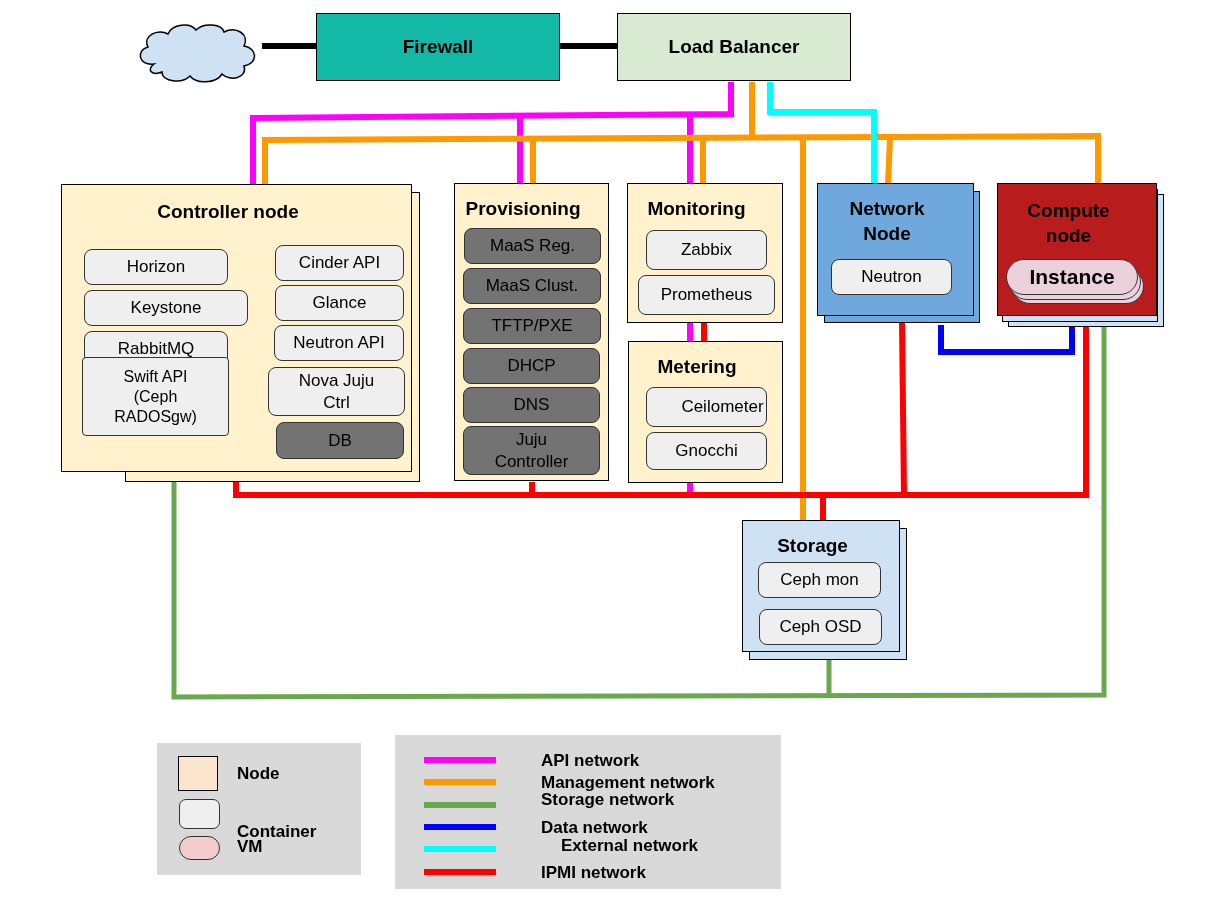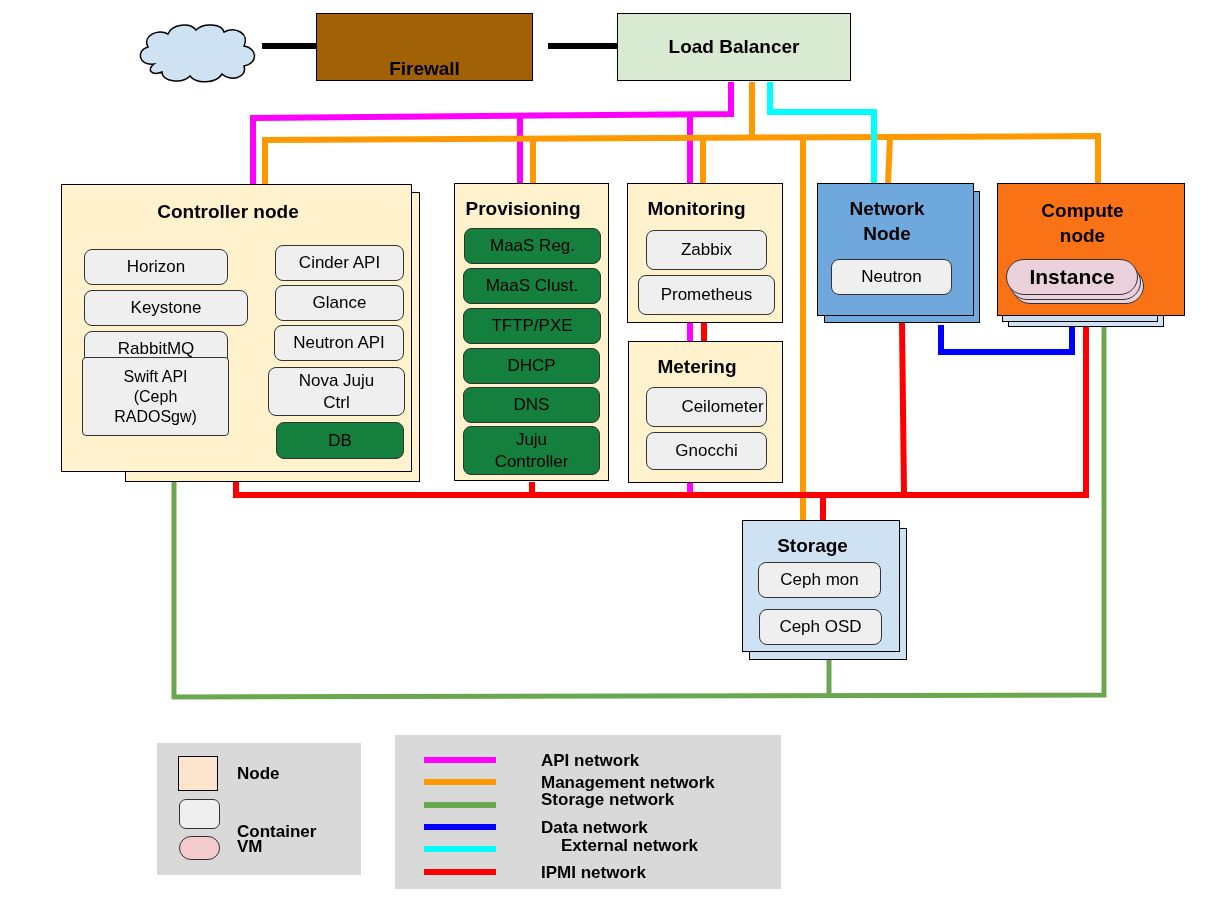--- a/index.html
+++ b/index.html
@@ -5,21 +5,21 @@
   html, body { margin:0; padding:0; background:#ffffff; }
   body { width:1220px; height:907px; position:relative; overflow:hidden;
          font-family:"Liberation Sans", sans-serif; color:#000; }
   svg.wires { position:absolute; left:0; top:0; width:1220px; height:907px; z-index:1; }
   .box { position:absolute; box-sizing:border-box; border:1.5px solid #000; z-index:2; }
   .shadow { position:absolute; box-sizing:border-box; border:1.5px solid #000; z-index:2; }
   .title { position:absolute; left:0; right:17px; text-align:center; font-weight:bold; font-size:19px; }
   .ctr { position:absolute; box-sizing:border-box; border:1.5px solid #333; border-radius:8px;
          background:#efefef; display:flex; align-items:center; justify-content:center;
          text-align:center; font-size:17px; line-height:22px; z-index:3; }
-  .ctr.orange { background:#15803d; }
+  .ctr.orange { background:#737373; }
   .node { background:#fff2cc; }
   .cloud { position:absolute; left:132px; top:20px; width:134px; height:64px; z-index:3; }
   .legend { position:absolute; background:#d9d9d9; z-index:2; }
   .lg-text { position:absolute; font-weight:bold; font-size:17px; }
 </style>
 </head>
 <body>
 
 <svg class="wires" viewBox="0 0 1220 907">
 
@@ -58,21 +58,21 @@
   <g fill="none" stroke="#6aa84f" stroke-width="5">
     <polyline points="174,470 174,697 1104,695 1104,325"></polyline>
     <line x1="829" y1="660" x2="829" y2="696"></line>
   </g>
 </svg>
 
 <svg class="cloud" viewBox="0 0 134 64">
   <path d="M22,44 C6,46 4,30 16,27 C10,16 26,8 36,14 C40,4 58,2 64,10 C72,2 90,4 92,12 C104,6 118,14 112,26 C126,28 126,44 112,46 C116,58 98,62 90,54 C84,64 64,64 58,56 C50,64 30,62 30,52 C20,56 14,50 22,44 Z" fill="#cfe2f3" stroke="#000" stroke-width="1.5"></path>
 </svg>
 
-<div class="box" style="left:316px;top:13px;width:217px;height:68px;background:#a16207;display:flex;align-items:flex-end;justify-content:center;">
+<div class="box" style="left:316px;top:13px;width:244px;height:68px;background:#14b8a6;display:flex;align-items:center;justify-content:center;">
   <span style="font-weight:bold;font-size:19px;">Firewall</span>
 </div>
 
 <div class="box" style="left:617px;top:13px;width:234px;height:68px;background:#d9ead3;display:flex;align-items:center;justify-content:center;">
   <span style="font-weight:bold;font-size:19px;">Load Balancer</span>
 </div>
 
 <div class="shadow node" style="left:125px;top:192px;width:295px;height:290px;"></div>
 <div class="box node" style="left:61px;top:184px;width:351px;height:288px;">
   <div class="title" style="top:16px;">Controller node</div>
@@ -155,21 +155,21 @@
 <div class="box" style="left:817px;top:183px;width:157px;height:133px;background:#6fa8dc;">
   <div class="title" style="top:12px;white-space:pre-line;line-height:25px;">Network
 Node</div>
 </div>
 <div class="ctr" style="left:831px;top:259px;width:121px;height:36px;">
     <span>Neutron</span>
   </div>
 
 <div class="shadow" style="left:1008px;top:194px;width:156px;height:133px;background:#cfe2f3;"></div>
 <div class="shadow" style="left:1002px;top:189px;width:156px;height:133px;background:#cfe2f3;"></div>
-<div class="box" style="left:997px;top:183px;width:188px;height:133px;background:#f97316;text-decoration:underline;">
+<div class="box" style="left:997px;top:183px;width:160px;height:133px;background:#b91c1c;text-decoration:underline;">
   <div class="title" style="top:14px;white-space:pre-line;line-height:25px;">Compute
 node</div>
 </div>
 <div class="ctr" style="left:1012px;top:268px;width:132px;height:36px;border-radius:18px;background:#ead1dc;"></div>
 <div class="ctr" style="left:1009px;top:264px;width:132px;height:36px;border-radius:18px;background:#ead1dc;"></div>
 <div class="ctr" style="left:1006px;top:259px;width:132px;height:36px;border-radius:18px;background:#ead1dc;">
     <span style="font-weight:bold;font-size:21px;">Instance</span>
   </div>
 
 <div class="shadow" style="left:749px;top:528px;width:158px;height:132px;background:#cfe2f3;"></div>

